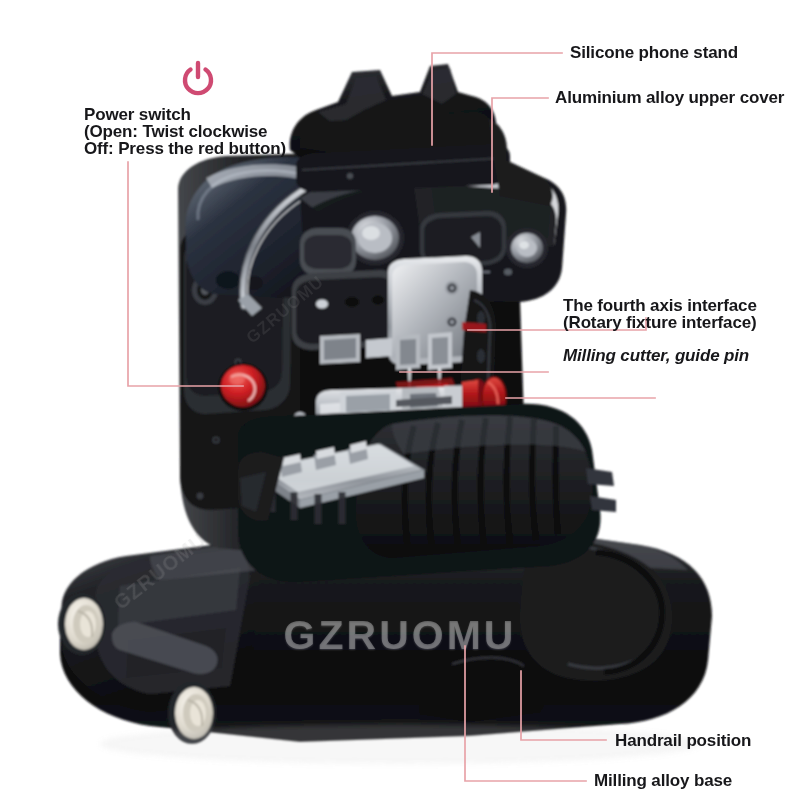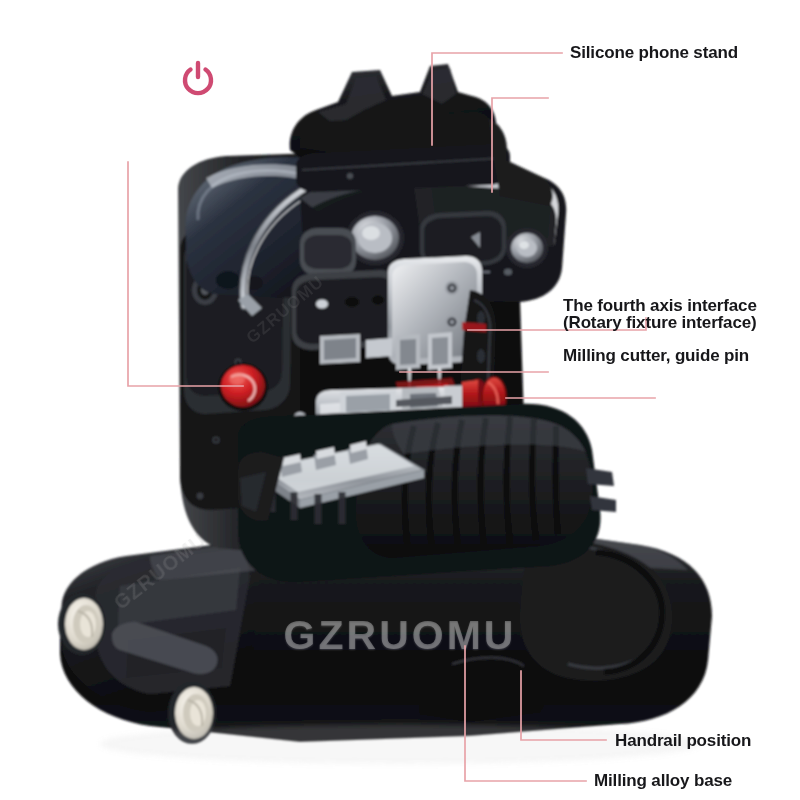--- a/index.html
+++ b/index.html
@@ -457,27 +457,31 @@
 
       <path d="M465 646 L465 781 L586 781"></path>
     </g>
   </svg>
 
   <svg id="power-icon" viewBox="0 0 36 40" xmlns="http://www.w3.org/2000/svg">
     <path d="M10.5 9.5 A13 13 0 1 0 25.5 9.5" fill="none" stroke="#cf4a72" stroke-width="4.4" stroke-linecap="round"></path>
     <path d="M18 3 L18 17" fill="none" stroke="#cf4a72" stroke-width="4.4" stroke-linecap="round"></path>
   </svg>
 
+  <div class="callout left" style="left:84px;  top:106px;"><span>Power switch
+(Open: Twist clockwise
+Off: Press the red button)</span></div>
 
   <div class="callout" style="left:570px; top:44px;"><span>Silicone phone stand</span></div>
 
+  <div class="callout" style="left:555px; top:89px;"><span>Aluminium alloy upper cover</span></div>
 
   <div class="callout" style="left:563px; top:281px;margin-top:16px;"><span>The fourth axis interface
 (Rotary fixture interface)</span></div>
 
-  <div class="callout" style="left:563px; top:347px;"><span>Milling cutter, guide pin</span></div>
+  <div class="callout" style="left:563px; top:347px;font-style:italic;"><span>Milling cutter, guide pin</span></div>
 
 
   <div class="callout" style="left:615px; top:732px;"><span>Handrail position</span></div>
 
   <div class="callout" style="left:594px; top:772px;"><span>Milling alloy base</span></div>
 
 </div>
 
 </body></html>

